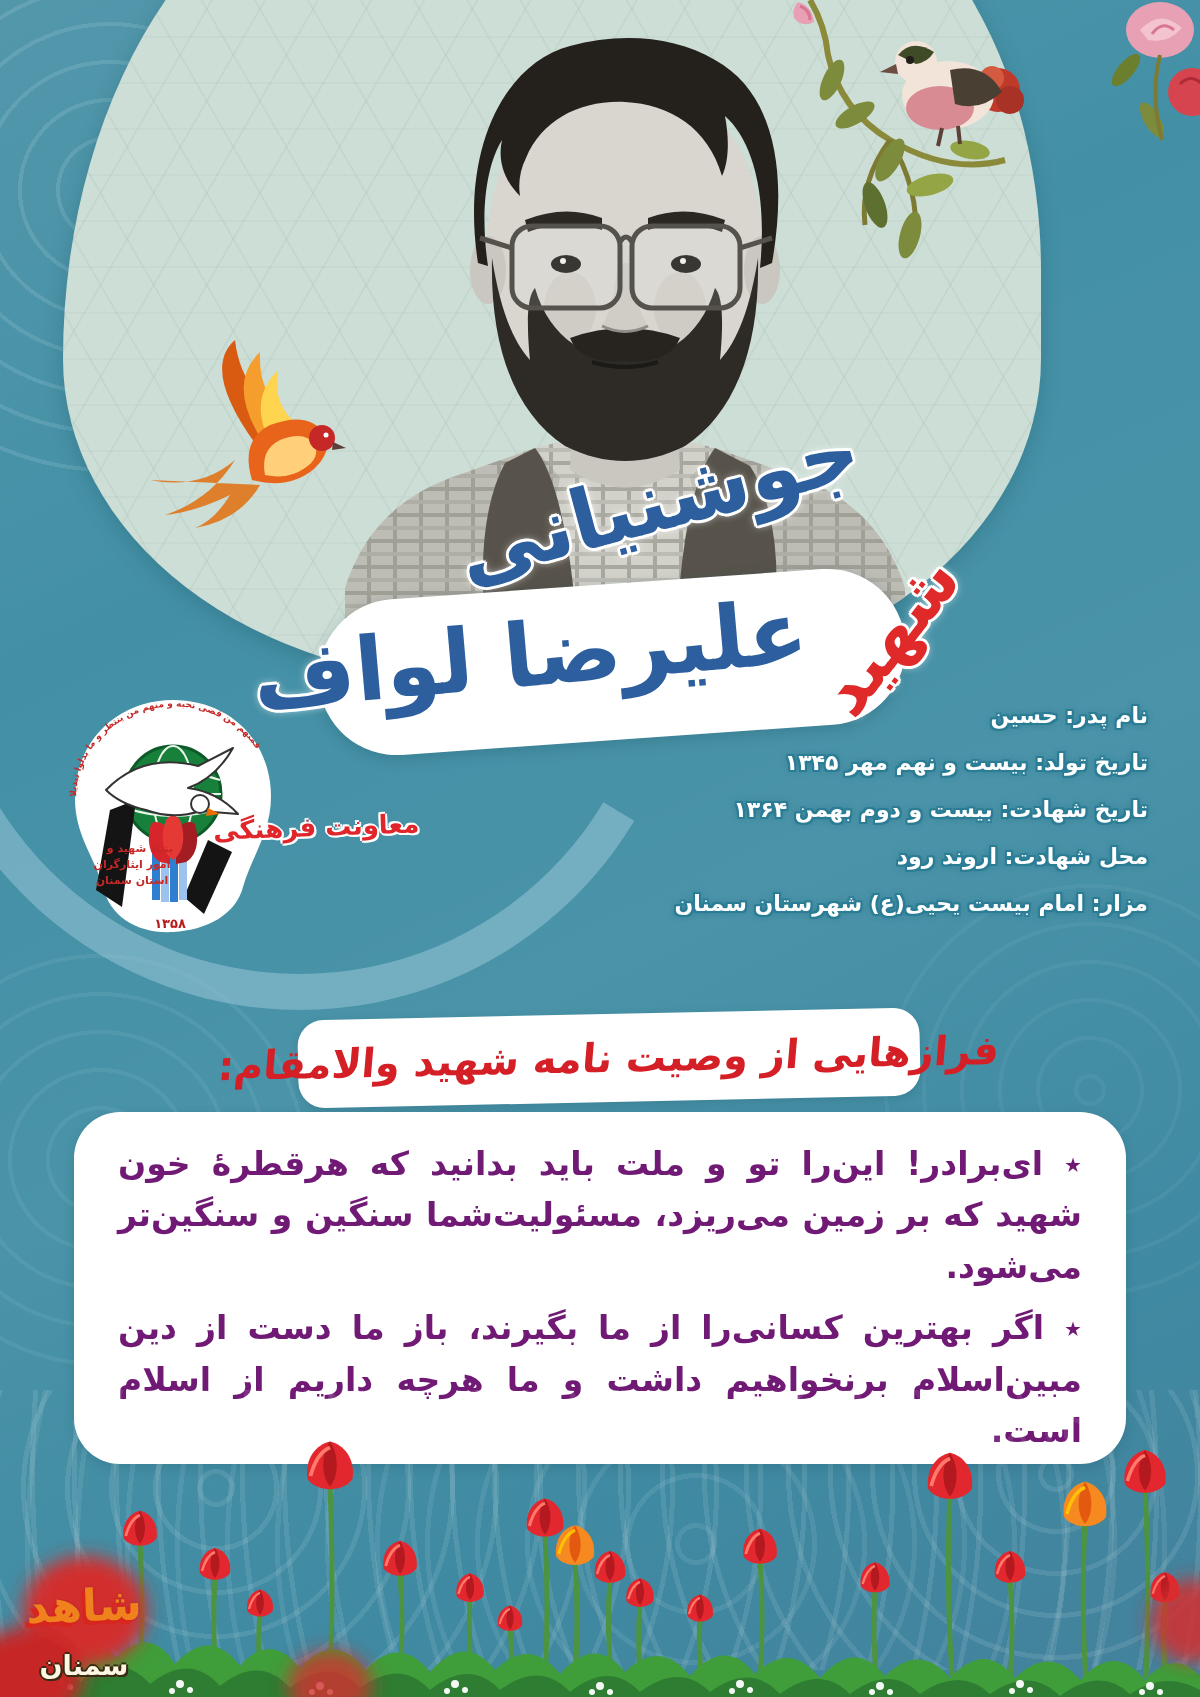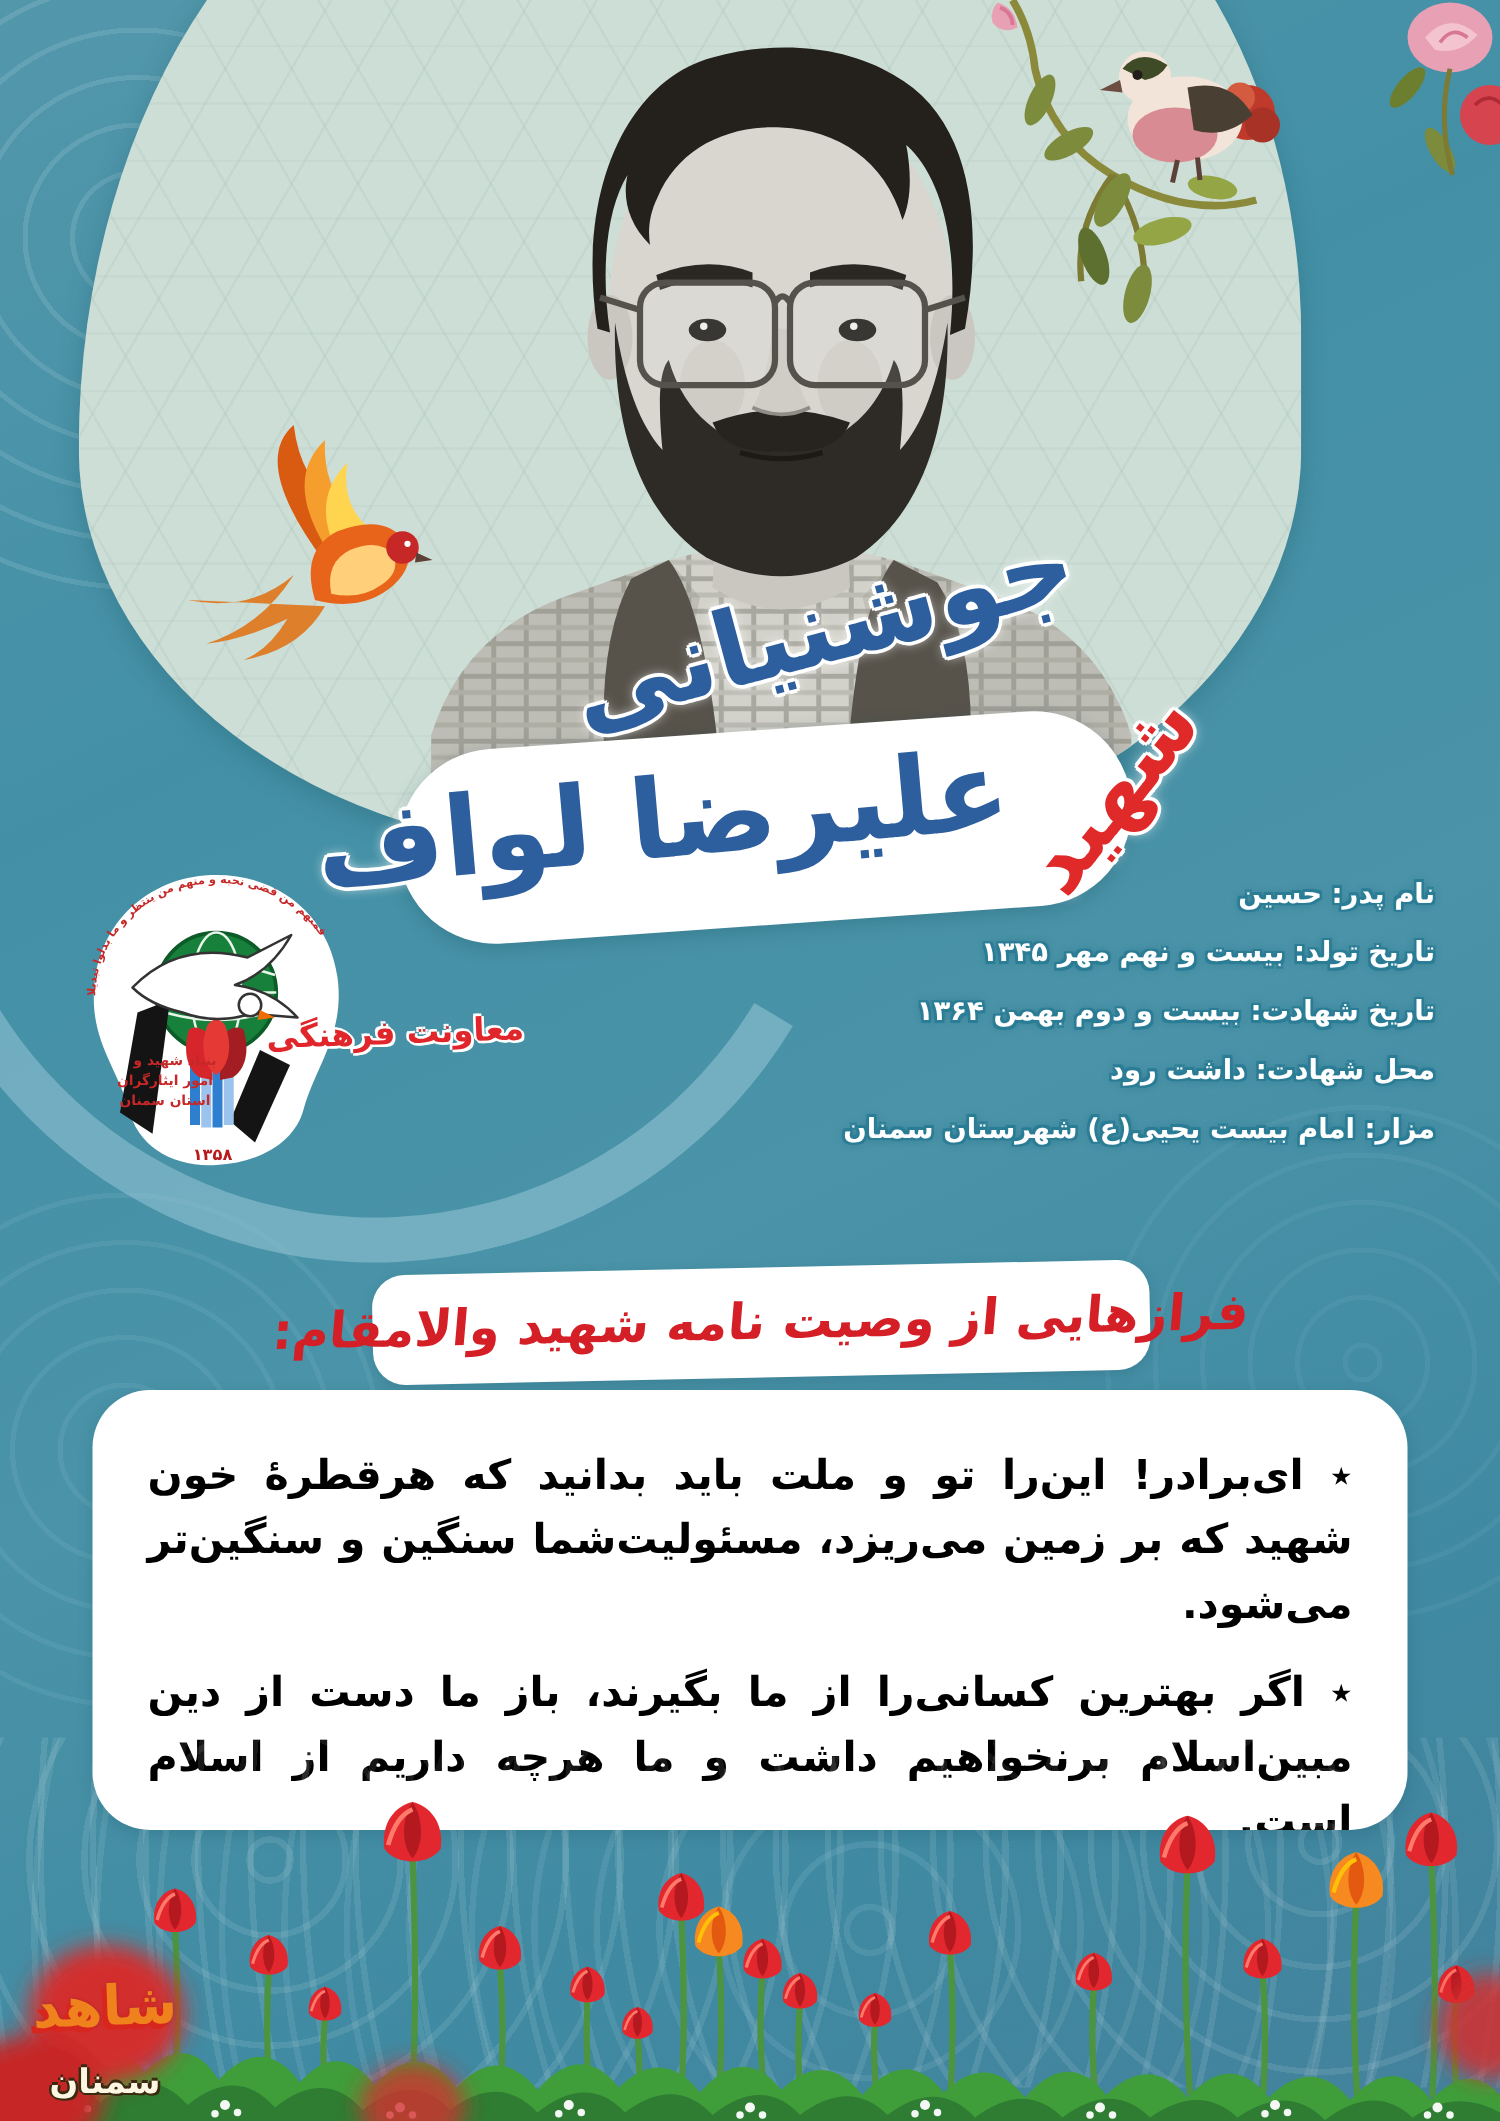--- a/index.html
+++ b/index.html
@@ -49,21 +49,21 @@
     color:#fff;font-weight:bold;font-size:22px;line-height:47px;
     text-shadow:-2px 0 0 #2b7d96,2px 0 0 #2b7d96,0 2px 0 #2b7d96,0 -2px 0 #2b7d96,-2px -2px 0 #2b7d96,2px 2px 0 #2b7d96,2px -2px 0 #2b7d96,-2px 2px 0 #2b7d96,0 0 7px rgba(27,100,120,.8);}
   
   .heading-box{position:absolute;left:298px;top:1014px;width:622px;height:88px;background:#fff;
     border-radius:26px;transform:rotate(-1.2deg);box-shadow:0 3px 10px rgba(20,70,85,.2);
     display:flex;align-items:center;justify-content:center;}
   .heading-box span{direction:rtl;color:#d41f26;font-weight:bold;font-size:40px;transform:skewX(-6deg);white-space:nowrap;}
   
   .will-box{position:absolute;left:74px;top:1112px;width:1052px;height:352px;background:#fff;
     border-radius:46px;padding:22px 44px;box-shadow:0 4px 12px rgba(20,70,85,.2);overflow:hidden;}
-  .will-box p{margin:20px 0 10px 0;direction:rtl;text-align:justify;color:#000000;font-weight:bold;
+  .will-box p{margin:4px 0 10px 0;direction:rtl;text-align:justify;color:#701a75;font-weight:bold;
     font-size:33px;line-height:1.56;}
   
   .org-logo{position:absolute;left:48px;top:692px;width:250px;height:250px;}
   .dept-label{position:absolute;left:213px;top:812px;direction:rtl;color:#e0252b;font-weight:bold;font-size:26px;
     transform:rotate(-2deg);white-space:nowrap;
     text-shadow:2px 0 0 #fff,-2px 0 0 #fff,0 2px 0 #fff,0 -2px 0 #fff,2px 2px 0 #fff,-2px -2px 0 #fff;}
   
   .tulips{position:absolute;left:0;top:1386px;width:1200px;height:311px;}
   
   .watermark{position:absolute;left:14px;top:1580px;width:140px;text-align:center;direction:rtl;}
@@ -193,21 +193,21 @@
 
   <div class="name-bubble" data-name="name-bubble"></div>
   <div class="name-last" data-name="martyr-last-name">جوشنیانی</div>
   <div class="name-first" data-name="martyr-first-name">علیرضا لواف</div>
   <div class="name-prefix" data-name="martyr-title-shahid">شهید</div>
 
   <div class="info" data-name="martyr-details">
     <div data-name="father-name-line">نام پدر: حسین</div>
     <div data-name="birth-date-line">تاریخ تولد: بیست و نهم مهر ۱۳۴۵</div>
     <div data-name="martyrdom-date-line">تاریخ شهادت: بیست و دوم بهمن ۱۳۶۴</div>
-    <div data-name="martyrdom-place-line">محل شهادت: داشت رود</div>
+    <div data-name="martyrdom-place-line">محل شهادت: اروند رود</div>
     <div data-name="grave-line">مزار: امام بیست یحیی(ع) شهرستان سمنان</div>
   </div>
 
   <svg class="org-logo" data-name="bonyad-shahid-logo" viewBox="0 0 250 250" xmlns="http://www.w3.org/2000/svg">
     <defs>
         <path id="arcv" d="M28,105 A98,92 0 0 1 222,88"></path>
       </defs>
     <path d="M125,8 C175,8 215,40 222,90 C228,135 205,160 195,195 C188,222 160,238 125,240 C90,242 62,225 55,195 C45,160 22,138 28,92 C34,42 75,8 125,8 Z" fill="#fff"></path>
     <text font-size="9" fill="#c62828" font-weight="bold"><textPath href="#arcv" data-name="logo-quran-verse">فمنهم من قضی نحبه و منهم من ینتظر و ما بدلوا تبدیلا</textPath></text>
     <circle cx="125" cy="102" r="48" fill="#17813c" stroke="#0d5b28" stroke-width="3"></circle>

